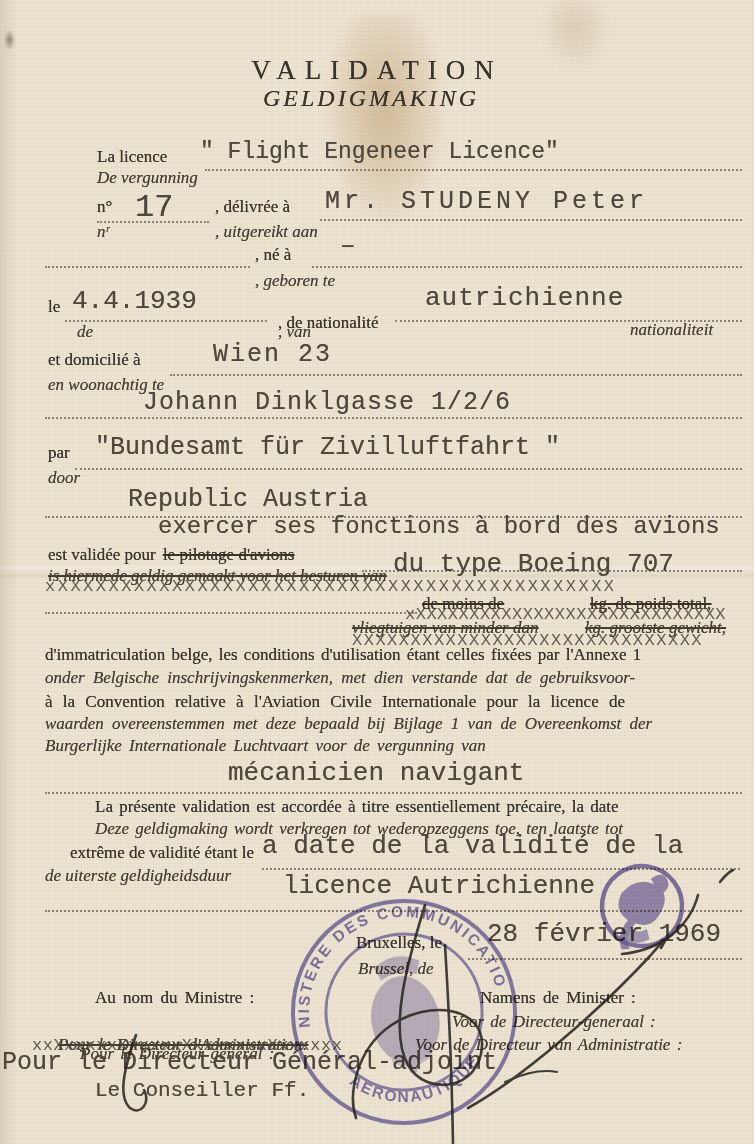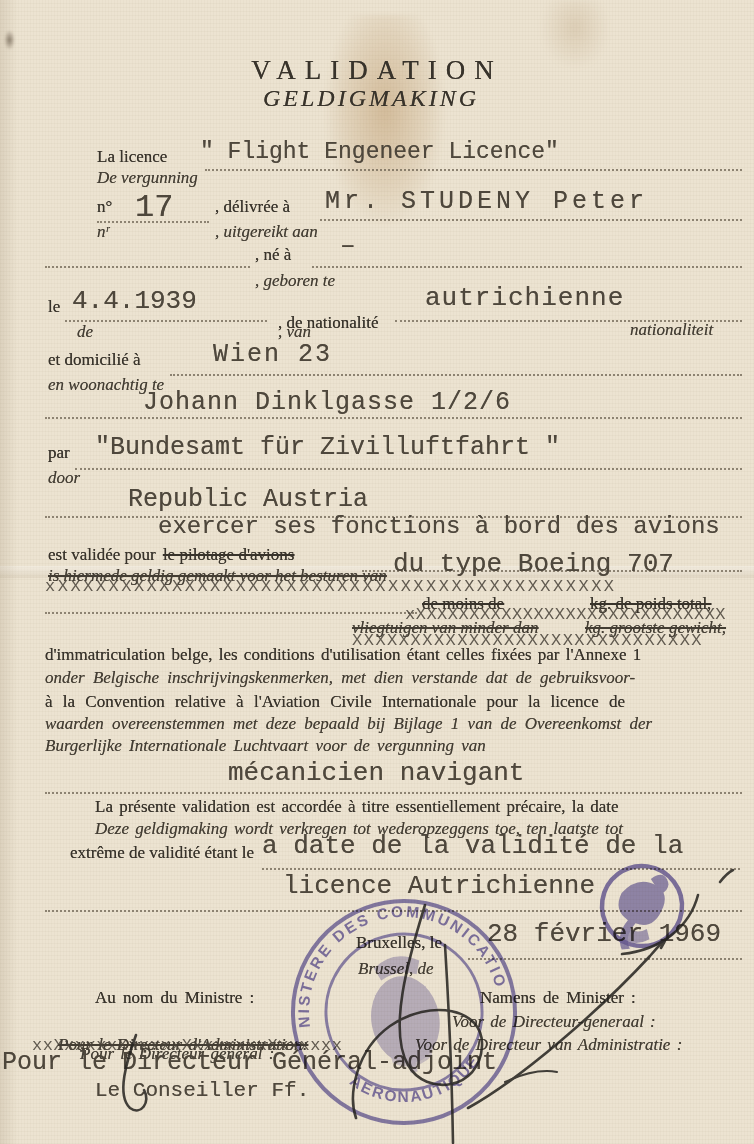--- a/index.html
+++ b/index.html
@@ -112,20 +112,21 @@
   <div class="abs dutch" style="left:45px;top:736px;word-spacing:3px;">Burgerlijke Internationale Luchtvaart voor de vergunning van</div>
 
   <div class="abs typed" style="left:228px;top:760px;font-size:26px;">mécanicien navigant</div>
   <div class="abs dots" style="left:45px;top:792px;width:697px;"></div>
 
   <div class="abs printed" style="left:95px;top:797px;word-spacing:2px;">La présente validation est accordée à titre essentiellement précaire, la date</div>
   <div class="abs dutch" style="left:95px;top:819px;word-spacing:2px;">Deze geldigmaking wordt verkregen tot wederopzeggens toe, ten laatste tot</div>
   <div class="abs printed" style="left:45px;top:843px;margin-left:25px;">extrême de validité étant le</div>
   <div class="abs typed" style="left:262px;top:833px;font-size:26px;">a date de la validité de la</div>
   <div class="abs dots" style="left:262px;top:868px;width:478px;"></div>
+  <div class="abs dutch" style="left:45px;top:866px;">de uiterste geldigheidsduur</div>
   <div class="abs typed" style="left:283px;top:873px;font-size:26px;">licence Autrichienne</div>
 
   <div class="abs dots" style="left:45px;top:910px;width:697px;"></div>
 
   <div class="abs printed" style="left:356px;top:933px;">Bruxelles, le</div>
   <div class="abs dutch" style="left:358px;top:959px;">Brussel, de</div>
   <div class="abs typed" style="left:487px;top:921px;font-size:26px;">28 février 1969</div>
   <div class="abs dots" style="left:468px;top:958px;width:274px;"></div>
 
   <div class="abs printed" style="left:95px;top:988px;word-spacing:3px;">Au nom du Ministre :</div>

